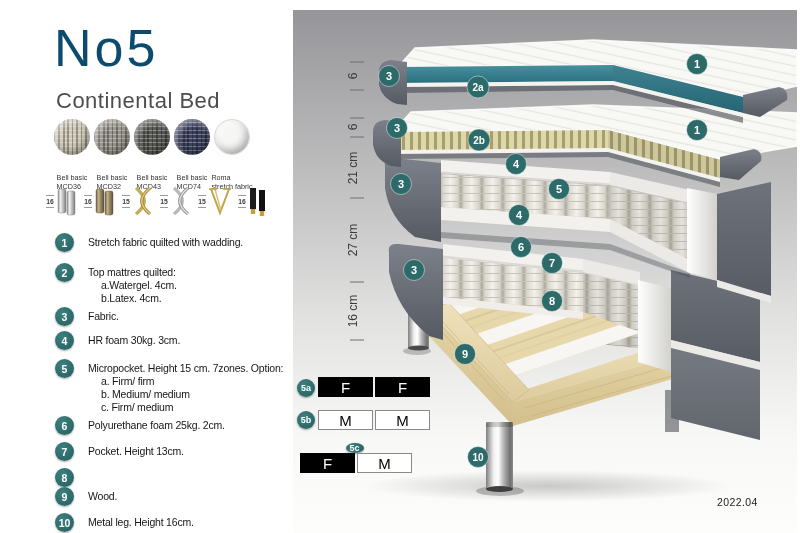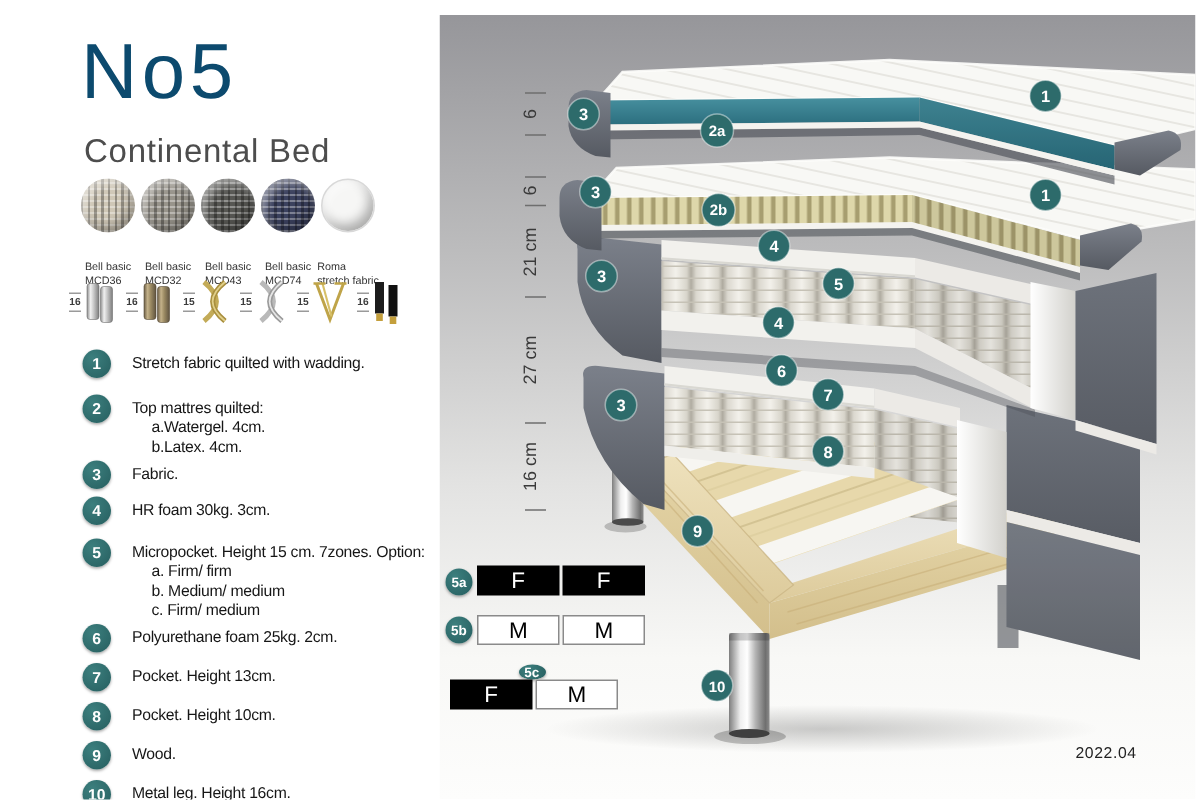--- a/index.html
+++ b/index.html
@@ -244,23 +244,20 @@
         </div>
     </div>
     <div class="spec-row">
       <div class="num-circle">7</div>
       <div class="spec-text pb10">
           <div>Pocket. Height 13cm.</div>
         </div>
     </div>
     <div class="spec-row">
       <div class="num-circle">8</div>
-      <div class="spec-text pb10">
-          <div>Pocket. Height 10cm.</div>
-        </div>
     </div>
     <div class="spec-row">
       <div class="num-circle">9</div>
       <div class="spec-text pb10">
           <div>Wood.</div>
         </div>
     </div>
     <div class="spec-row">
       <div class="num-circle">10</div>
       <div class="spec-text">

